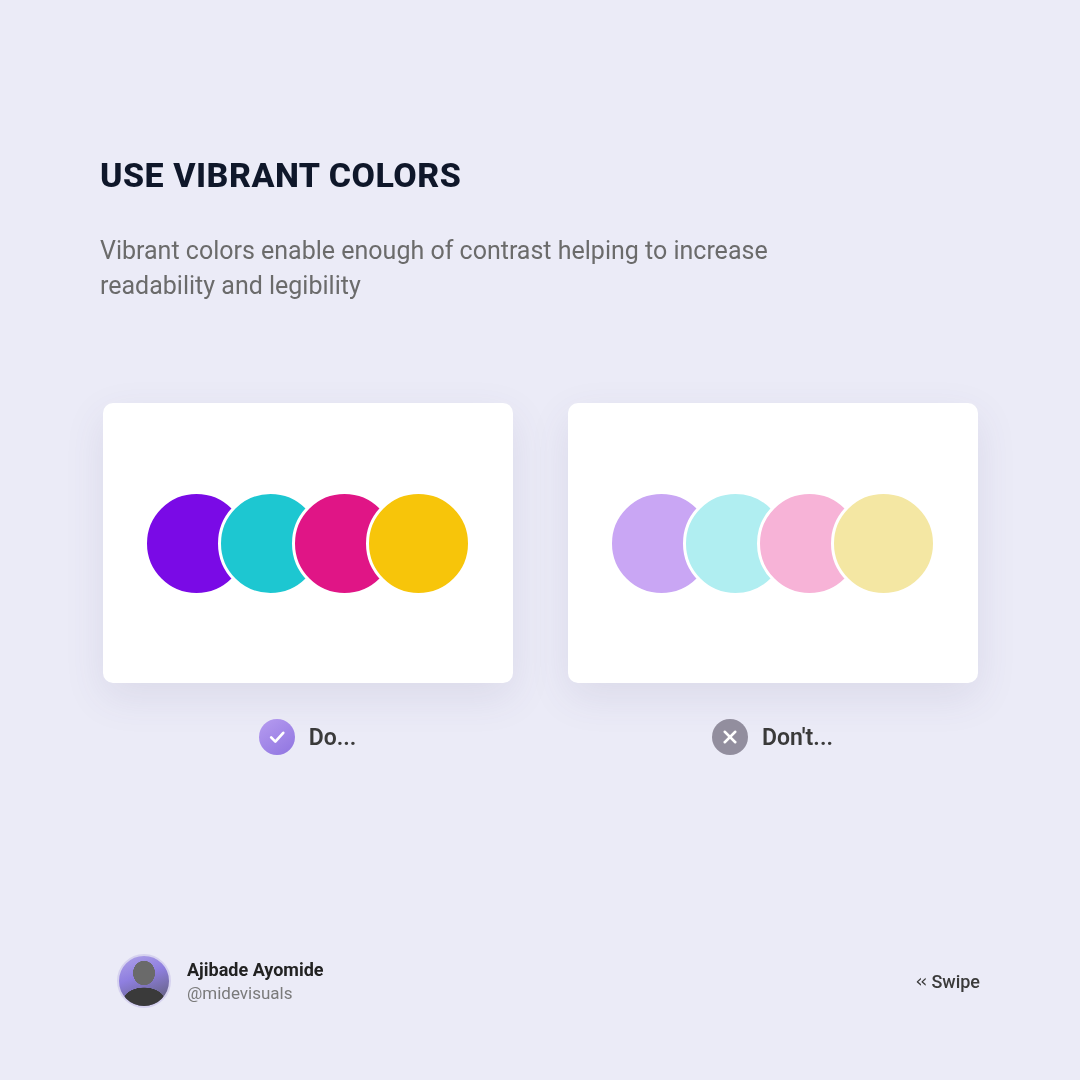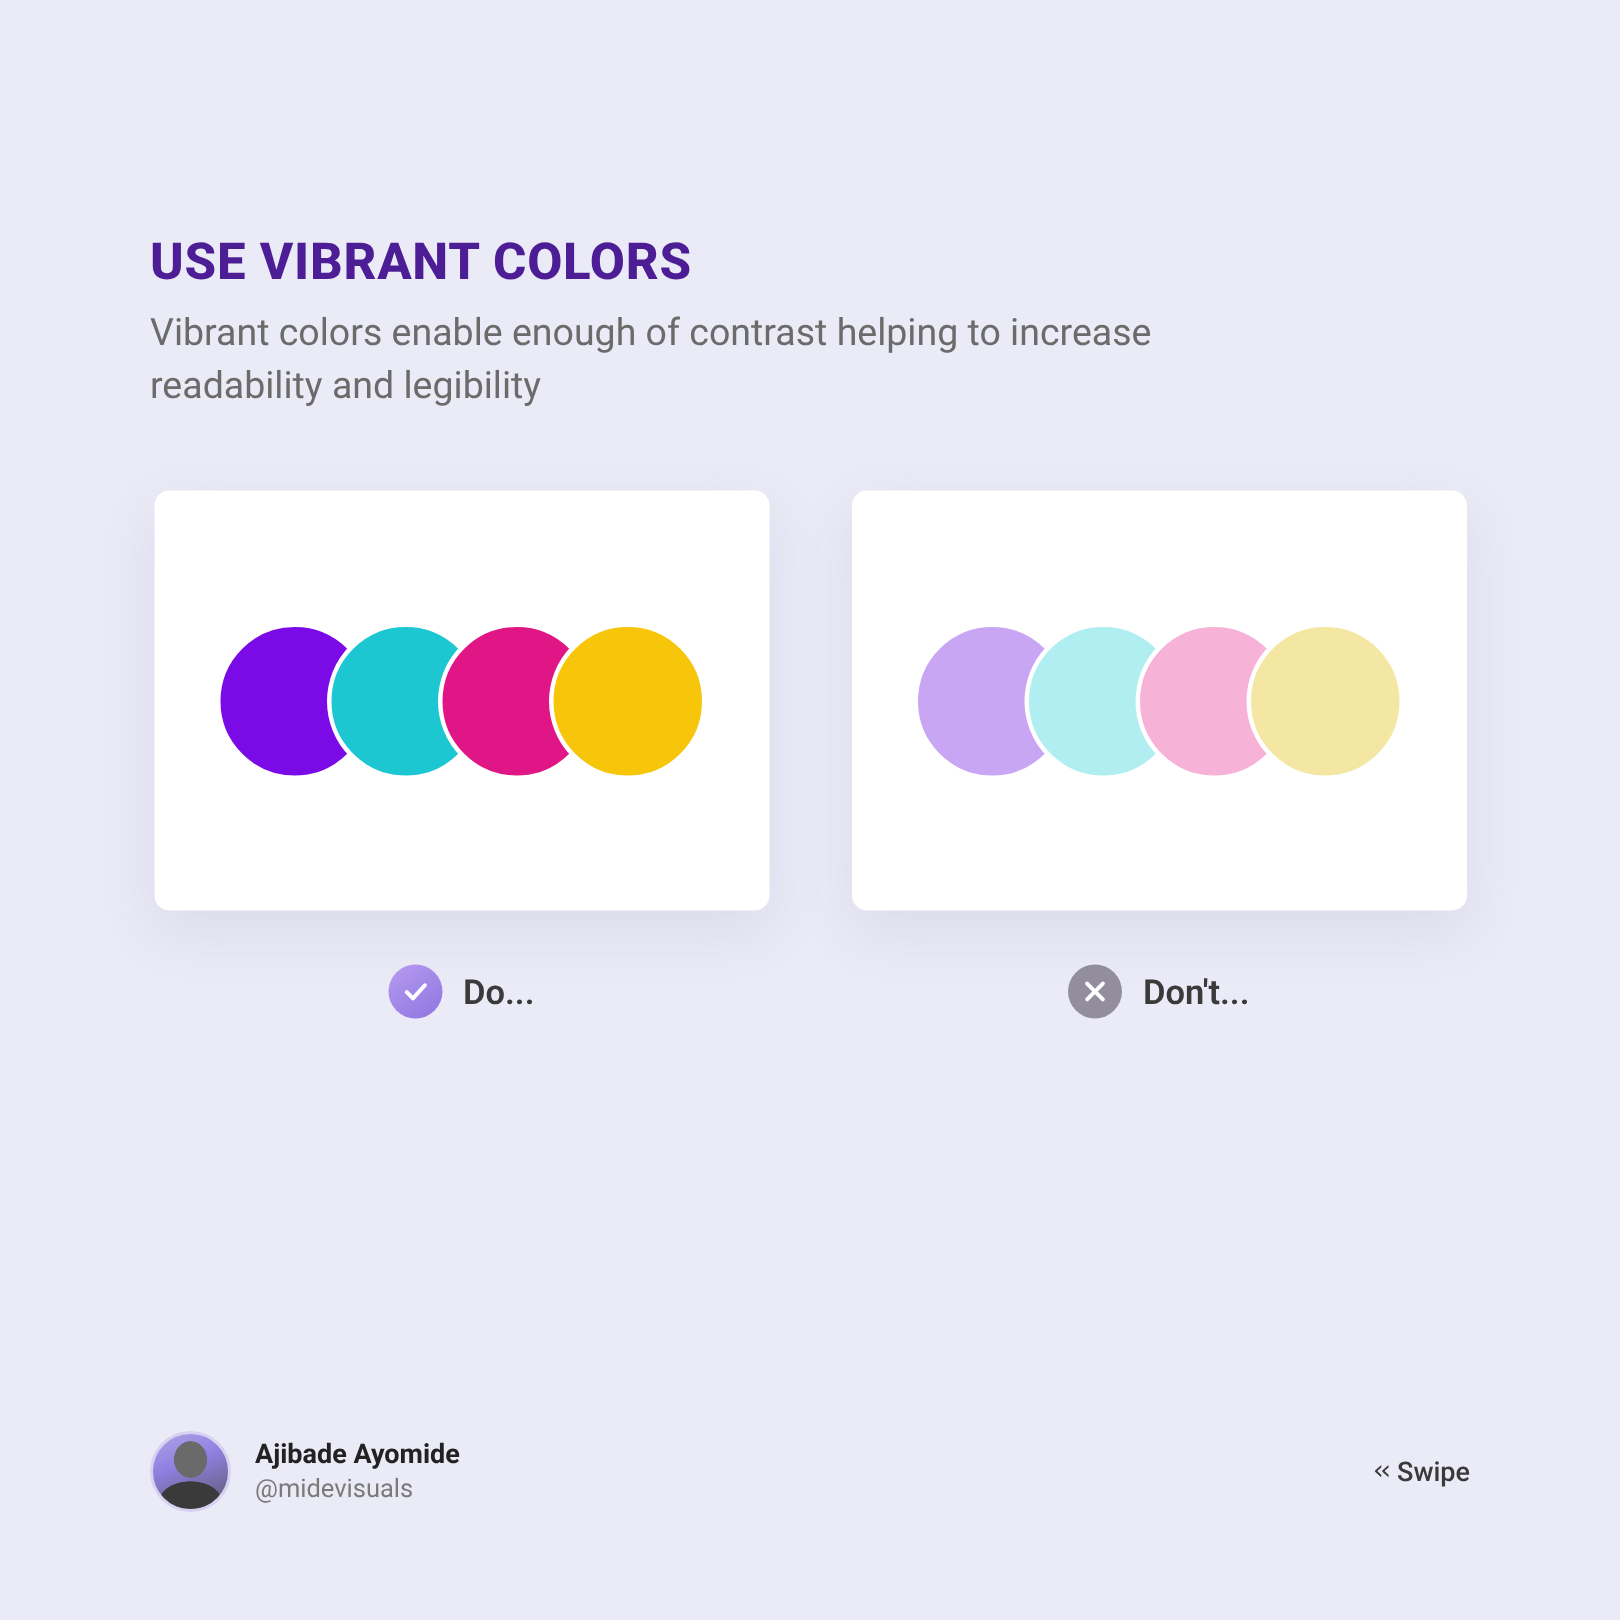--- a/index.html
+++ b/index.html
@@ -11,35 +11,35 @@
     position: relative;
     overflow: hidden;
   }
   .content {
     padding: 155px 100px 0 100px;
   }
   .title {
     font-size: 34px;
     font-weight: 800;
     letter-spacing: 0.5px;
-    color: #4c1d95;
+    color: #0f172a;
     text-transform: uppercase;
-    margin-bottom: 10px;
+    margin-bottom: 38px;
   }
   .subtitle {
     font-size: 25px;
     font-weight: 400;
     color: #6b6b6b;
     line-height: 1.4;
     max-width: 760px;
   }
   .cards {
     display: flex;
     gap: 55px;
-    margin-top: 52px;
+    margin-top: 100px;
     justify-content: center;
   }
   .card-wrap {
     display: flex;
     flex-direction: column;
     align-items: center;
   }
   .card {
     width: 410px;
     height: 280px;
@@ -77,21 +77,21 @@
   }
   .badge svg { display: block; }
   .label-text {
     font-size: 23px;
     font-weight: 600;
     color: #3a3a3a;
   }
   .footer {
     position: absolute;
     bottom: 72px;
-    left: 100px;
+    left: 117px;
     right: 100px;
     display: flex;
     align-items: center;
     justify-content: space-between;
   }
   .author {
     display: flex;
     align-items: center;
     gap: 16px;
   }

